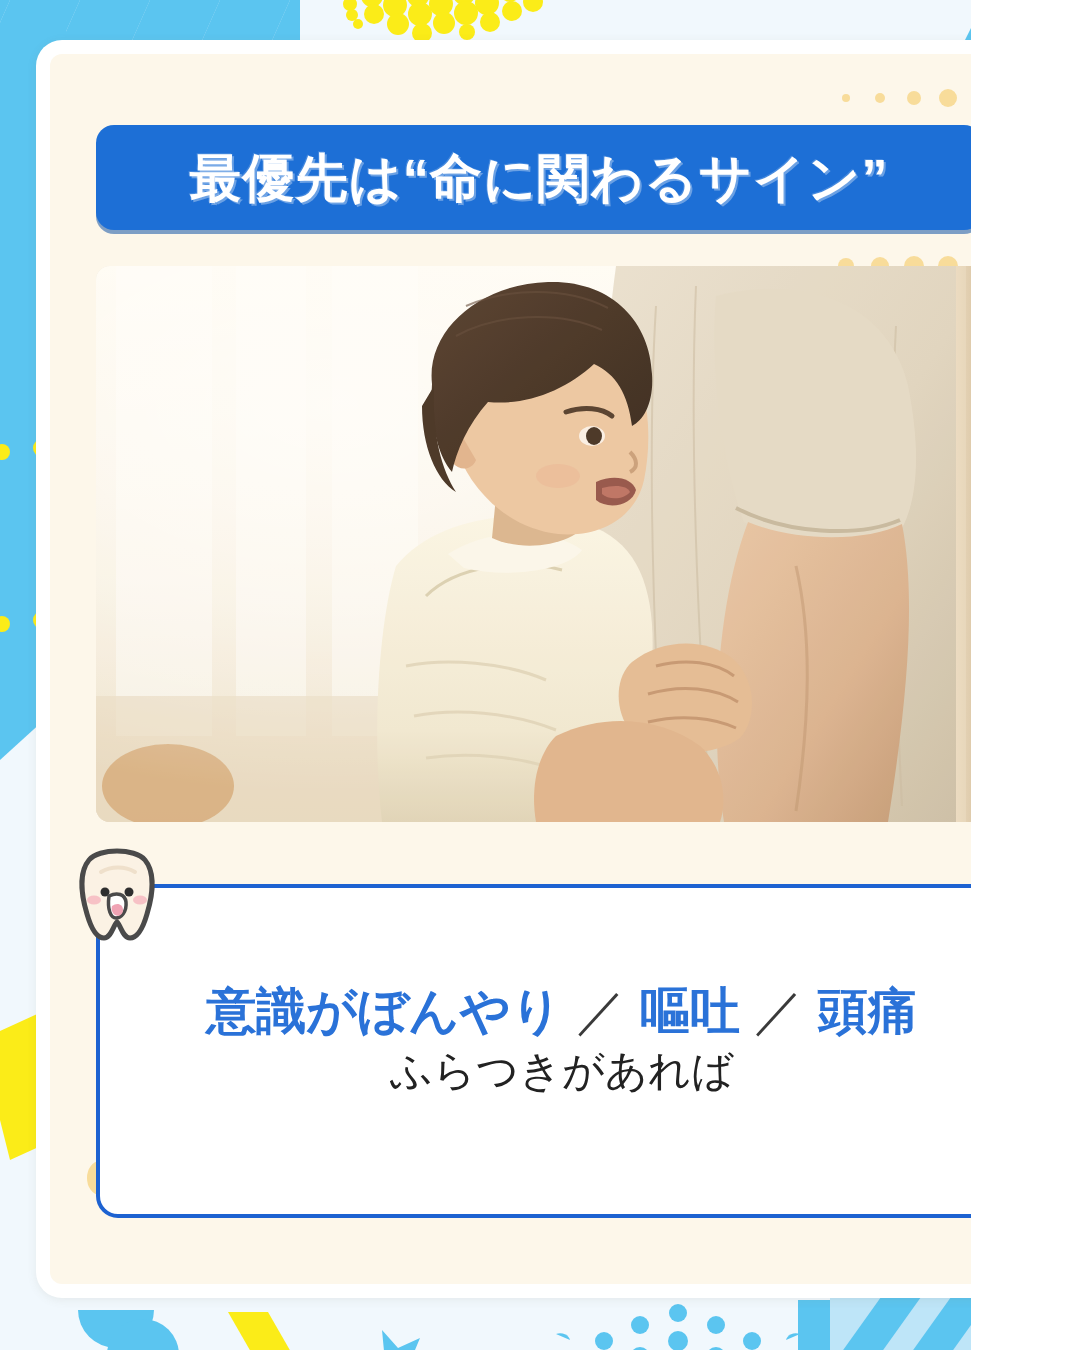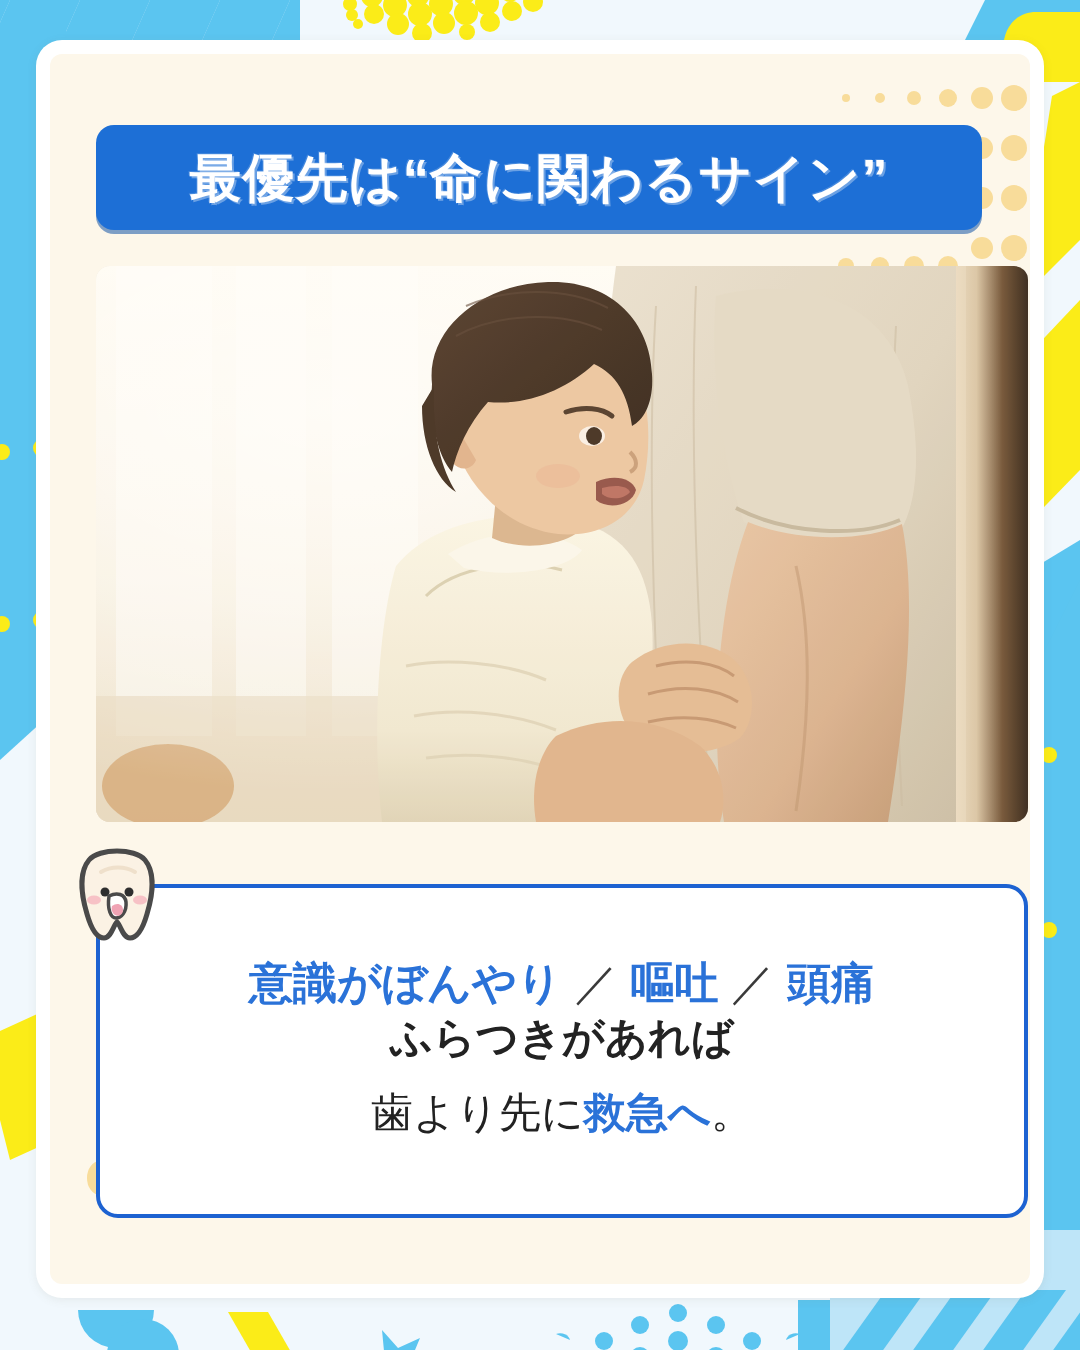--- a/index.html
+++ b/index.html
@@ -5,21 +5,21 @@
   * { margin:0; padding:0; box-sizing:border-box; }
   html,body {
     width:1080px; height:1350px;
     font-family:"Liberation Sans","DejaVu Sans",sans-serif;
     overflow:hidden;
   }
 
   
   .page{
     position:relative;
-    width:1080px; height:1350px;
+    width:971px; height:1350px;
     background:#F1F8FD;
     overflow:hidden;
   }
 
   
   .bg-deco{ position:absolute; inset:0; overflow:hidden; }
   .bg-deco svg{ display:block; width:1080px; height:1350px; }
 
   
   .card{
@@ -107,22 +107,22 @@
     align-items:center;
     justify-content:center;
     padding:14px 28px 18px;
   }
   .msg-line{
     text-align:center;
     color:#222222;
     line-height:1.30;
     white-space:nowrap;
   }
-  .msg-line.l1{ font-size:44px; font-weight:700; color:#2A72D8; }
-  .msg-line.l2{ font-size:42px; font-weight:700; margin-bottom:20px; }
+  .msg-line.l1{ font-size:50px; font-weight:700; color:#2A72D8; }
+  .msg-line.l2{ font-size:42px; font-weight:400; margin-bottom:20px; }
   .msg-line.l3{ font-size:42px; font-weight:500; margin-bottom:4px; }
   .msg-line.l4{ font-size:42px; font-weight:500; }
   .hl{ color:#2A72D8; font-weight:700; }
   .sep{ color:#3A3A3A; font-weight:500; }
 </style>
 </head>
 <body>
 
 <div class="page">
 
@@ -432,23 +432,20 @@
 
           <rect width="932" height="556" fill="#FFE9C6" opacity=".10"></rect>
         </svg>
       </div>
 
       <div class="msg-box">
         <div class="msg-line l1">
           <span>意識がぼんやり</span><span class="sep"> ／ </span><span>嘔吐</span><span class="sep"> ／ </span><span>頭痛</span>
         </div>
         <div class="msg-line l2">ふらつきがあれば</div>
-        <div class="msg-line l3">
-          <span>歯より先に</span><span class="hl">救急へ</span><span>。</span>
-        </div>
       </div>
 
       <div class="mascot">
         <svg viewBox="0 0 96 104" xmlns="http://www.w3.org/2000/svg">
           <path d="M 20,16 C 30,4 66,4 76,16 C 86,28 84,50 78,70
                    C 74,84 68,94 61,94 C 54,94 52,82 48,78
                    C 44,82 42,94 35,94 C 28,94 22,84 18,70
                    C 12,50 10,28 20,16 Z" fill="#FBF2E4" stroke="#4A4A4A" stroke-width="5" stroke-linejoin="round"></path>
           <path d="M 32,28 C 42,22 56,22 66,28" stroke="#EFE0CB" stroke-width="4" fill="none" stroke-linecap="round"></path>
           <circle cx="36" cy="48" r="4.5" fill="#2E2E2E"></circle>

